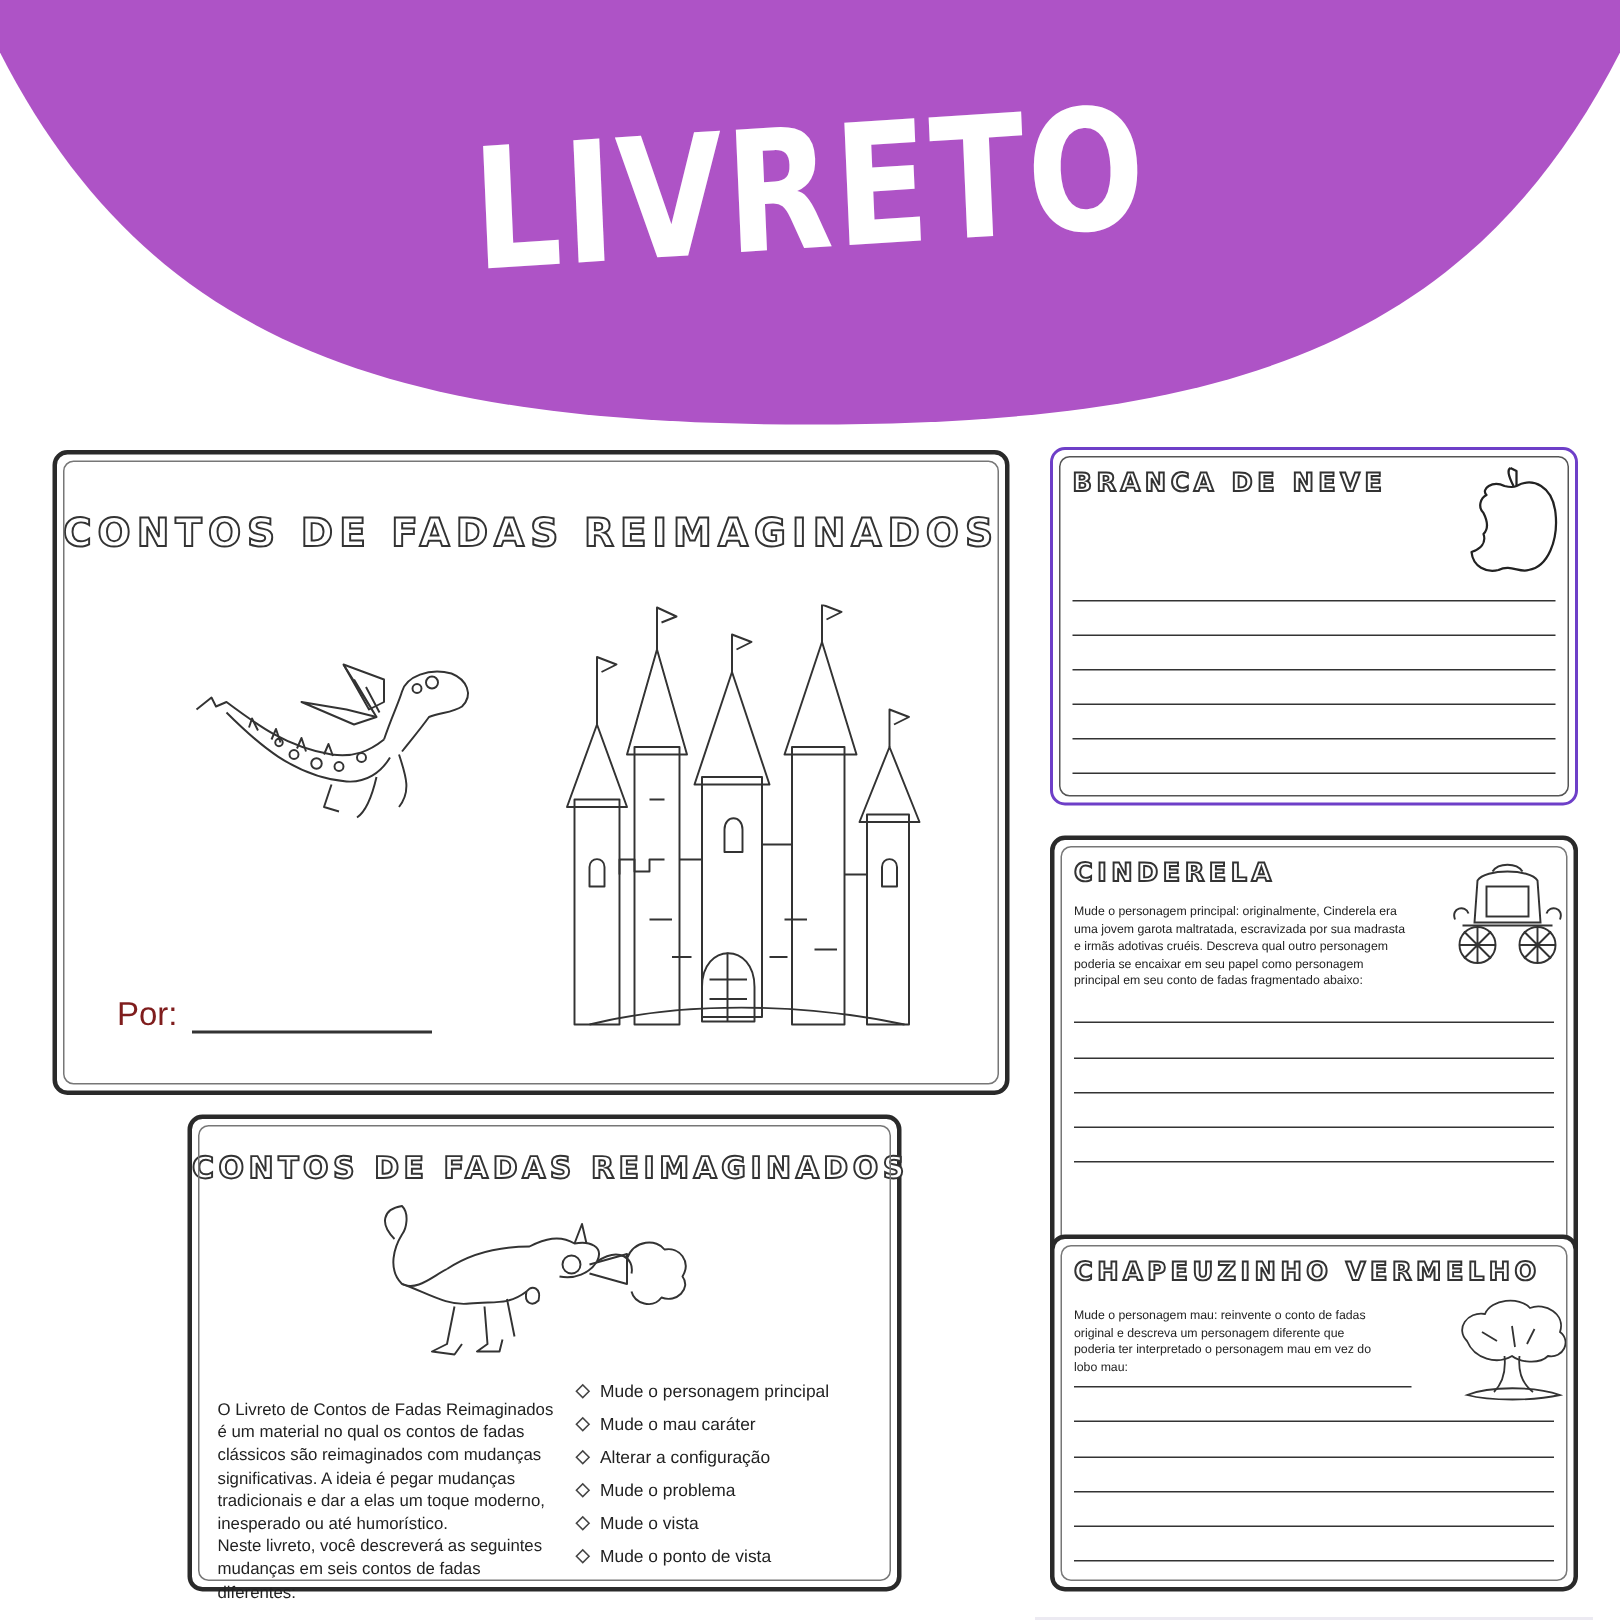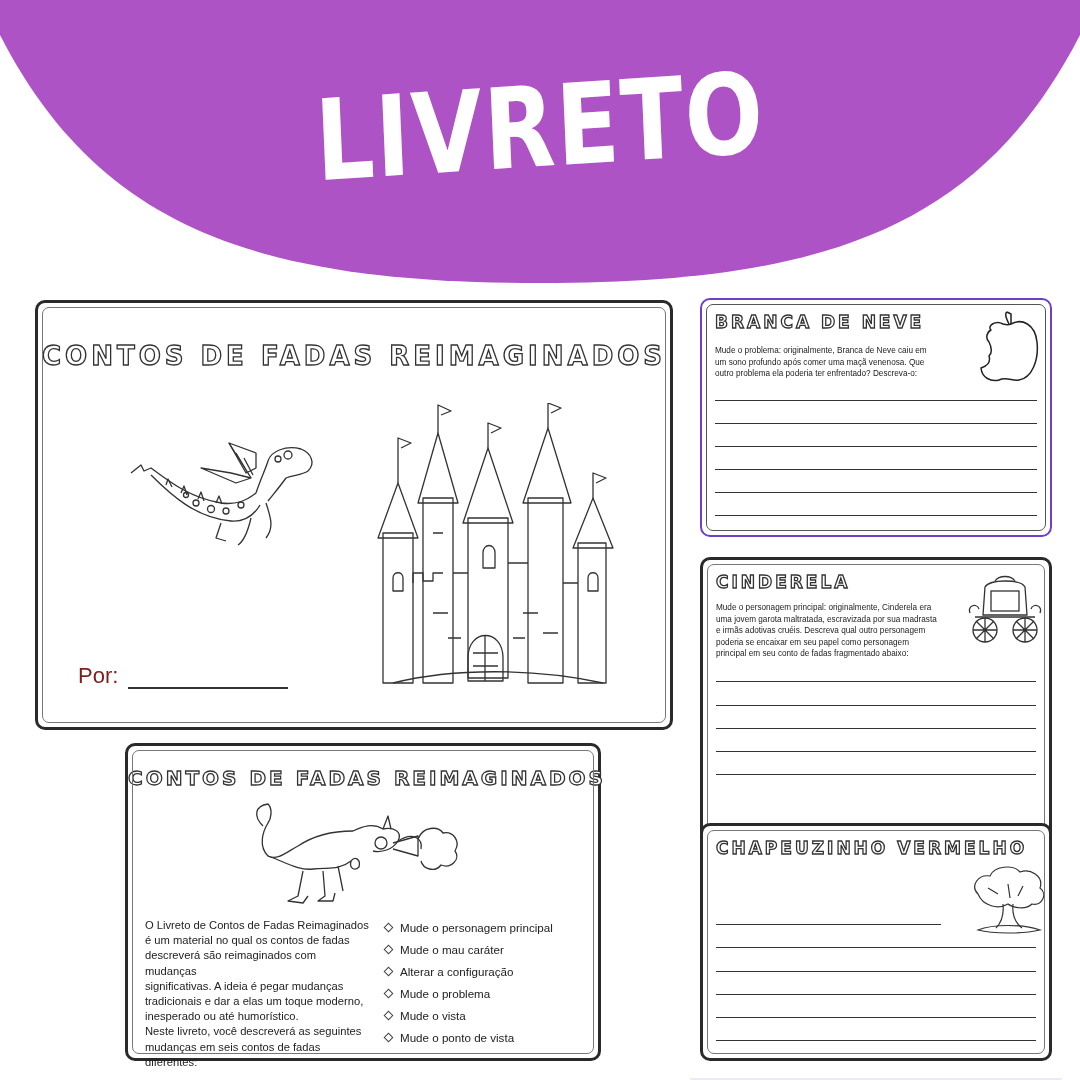--- a/index.html
+++ b/index.html
@@ -33,21 +33,21 @@
   .cover { left: 35px; top: 300px; width: 638px; height: 430px; }
   .cover .outline-title { position: absolute; left: 0; width: 100%; text-align: center; top: 38px; font-size: 26px; letter-spacing: 4px; }
   .cover .por { position: absolute; left: 40px; top: 360px; font-size: 22px; color: #7f1d1d; display: flex; align-items: flex-end; }
   .cover .por .line { display: inline-block; width: 160px; border-bottom: 2px solid #333; margin-left: 10px; height: 22px; }
   .cover .dragon { position: absolute; left: 88px; top: 120px; }
   .cover .castle { position: absolute; left: 315px; top: 100px; }
 
   .intro { left: 125px; top: 743px; width: 476px; height: 318px; }
   .intro .outline-title { position: absolute; left: 0; width: 100%; text-align: center; top: 20px; font-size: 20px; letter-spacing: 3px; }
   .intro .wolf { position: absolute; left: 115px; top: 55px; }
-  .intro .desc { position: absolute; left: 17px; top: 172px; width: 225px; font-size: 11.2px; line-height: 15.2px; color: #222; }
+  .intro .desc { position: absolute; left: 17px; top: 187px; width: 225px; font-size: 11.2px; line-height: 15.2px; color: #222; }
   .intro .changes { position: absolute; left: 254px; top: 170px; list-style: none; font-size: 11.6px; color: #222; }
   .intro .changes li { height: 22px; display: flex; align-items: center; }
   .intro .changes .diamond { display: inline-block; width: 7px; height: 7px; border: 1.2px solid #444; transform: rotate(45deg); margin: 0 8px 0 3px; }
 
   .tale { width: 352px; }
   .tale .outline-title { position: absolute; left: 13px; top: 12px; font-size: 17px; letter-spacing: 3px; }
   .tale .prompt { position: absolute; left: 13px; font-size: 8.2px; line-height: 11.6px; color: #222; }
   .tale .rule { position: absolute; left: 13px; right: 13px; border-top: 1.5px solid #333; height: 0; }
   .tale .art { position: absolute; }
 
@@ -139,21 +139,21 @@
       <path d="M150,42 L175,35 L175,55 L150,48"></path>
       <path d="M175,38 C180,25 195,25 200,32 C210,30 218,40 212,50 C218,58 208,68 198,64 C192,72 180,68 178,60"></path>
       <path d="M60,70 L55,95 L45,100 L60,102 L65,95 M80,70 L82,95 L75,100 L90,100 L92,92 M95,65 L100,90"></path>
       <path d="M108,60 C112,55 118,58 116,66 C112,70 106,68 108,60"></path>
     </g>
   </svg>
 
   <div class="desc">
     <div>O Livreto de Contos de Fadas Reimaginados</div>
     <div>é um material no qual os contos de fadas</div>
-    <div>descreverá são reimaginados com mudanças</div>
+    <div>clássicos são reimaginados com mudanças</div>
     <div>significativas. A ideia é pegar mudanças</div>
     <div>tradicionais e dar a elas um toque moderno,</div>
     <div>inesperado ou até humorístico.</div>
     <div>Neste livreto, você descreverá as seguintes</div>
     <div>mudanças em seis contos de fadas</div>
     <div>diferentes:</div>
   </div>
 
   <ul class="changes">
     <li>
@@ -178,25 +178,20 @@
       </li>
     <li>
         <span class="diamond"></span>
         <span>Mude o ponto de vista</span>
       </li>
   </ul>
 </div>
 
 <div class="card tale branca purple">
   <div class="outline-title">BRANCA DE NEVE</div>
-  <div class="prompt" style="top:45px;">
-    <div>Mude o problema: originalmente, Branca de Neve caiu em</div>
-    <div>um sono profundo após comer uma maçã venenosa. Que</div>
-    <div>outro problema ela poderia ter enfrentado? Descreva-o:</div>
-  </div>
   <svg class="art" style="left:275px; top:10px;" width="65" height="75" viewBox="0 0 65 75">
     <g fill="none" stroke="#222" stroke-width="1.5" stroke-linejoin="round">
       <path d="M32,14 C28,6 28,3 30,2 M30,2 L34,4 L34,14"></path>
       <path d="M34,14 C45,8 58,14 60,32 C62,50 55,68 42,70 C36,72 30,66 22,70 C14,72 5,68 4,58 C10,56 14,52 12,46 C16,42 14,36 12,32 C8,28 10,22 14,20 C10,16 18,10 26,14 C30,15 32,15 34,14 Z"></path>
     </g>
   </svg>
   <div class="rule" style="top:100px;"></div>
   <div class="rule" style="top:123px;"></div>
   <div class="rule" style="top:146px;"></div>
   <div class="rule" style="top:169px;"></div>
@@ -227,20 +222,26 @@
   </svg>
   <div class="rule" style="top:121px;"></div>
   <div class="rule" style="top:145px;"></div>
   <div class="rule" style="top:168px;"></div>
   <div class="rule" style="top:191px;"></div>
   <div class="rule" style="top:214px;"></div>
 </div>
 
 <div class="card tale chapeu">
   <div class="outline-title">CHAPEUZINHO VERMELHO</div>
+  <div class="prompt" style="top:45px;">
+    <div>Mude o personagem mau: reinvente o conto de fadas</div>
+    <div>original e descreva um personagem diferente que</div>
+    <div>poderia ter interpretado o personagem mau em vez do</div>
+    <div>lobo mau:</div>
+  </div>
   <svg class="art" style="left:265px; top:38px;" width="80" height="70" viewBox="0 0 80 70">
     <g fill="none" stroke="#333" stroke-width="1.2">
       <path d="M10,30 C2,22 10,10 22,12 C26,2 45,0 52,8 C62,4 76,12 72,24 C80,30 74,42 64,40 C58,46 45,44 40,40 C30,46 15,42 10,30 Z"></path>
       <path d="M35,40 C36,50 34,58 28,64 M45,40 C44,50 46,58 54,64"></path>
       <path d="M10,66 C25,60 55,60 72,66 C55,70 25,70 10,66 Z"></path>
       <path d="M20,24 L30,30 M40,20 L42,34 M55,22 L50,32"></path>
     </g>
   </svg>
   <div class="rule" style="top:98px; right:108px;"></div>
   <div class="rule" style="top:121px;"></div>

